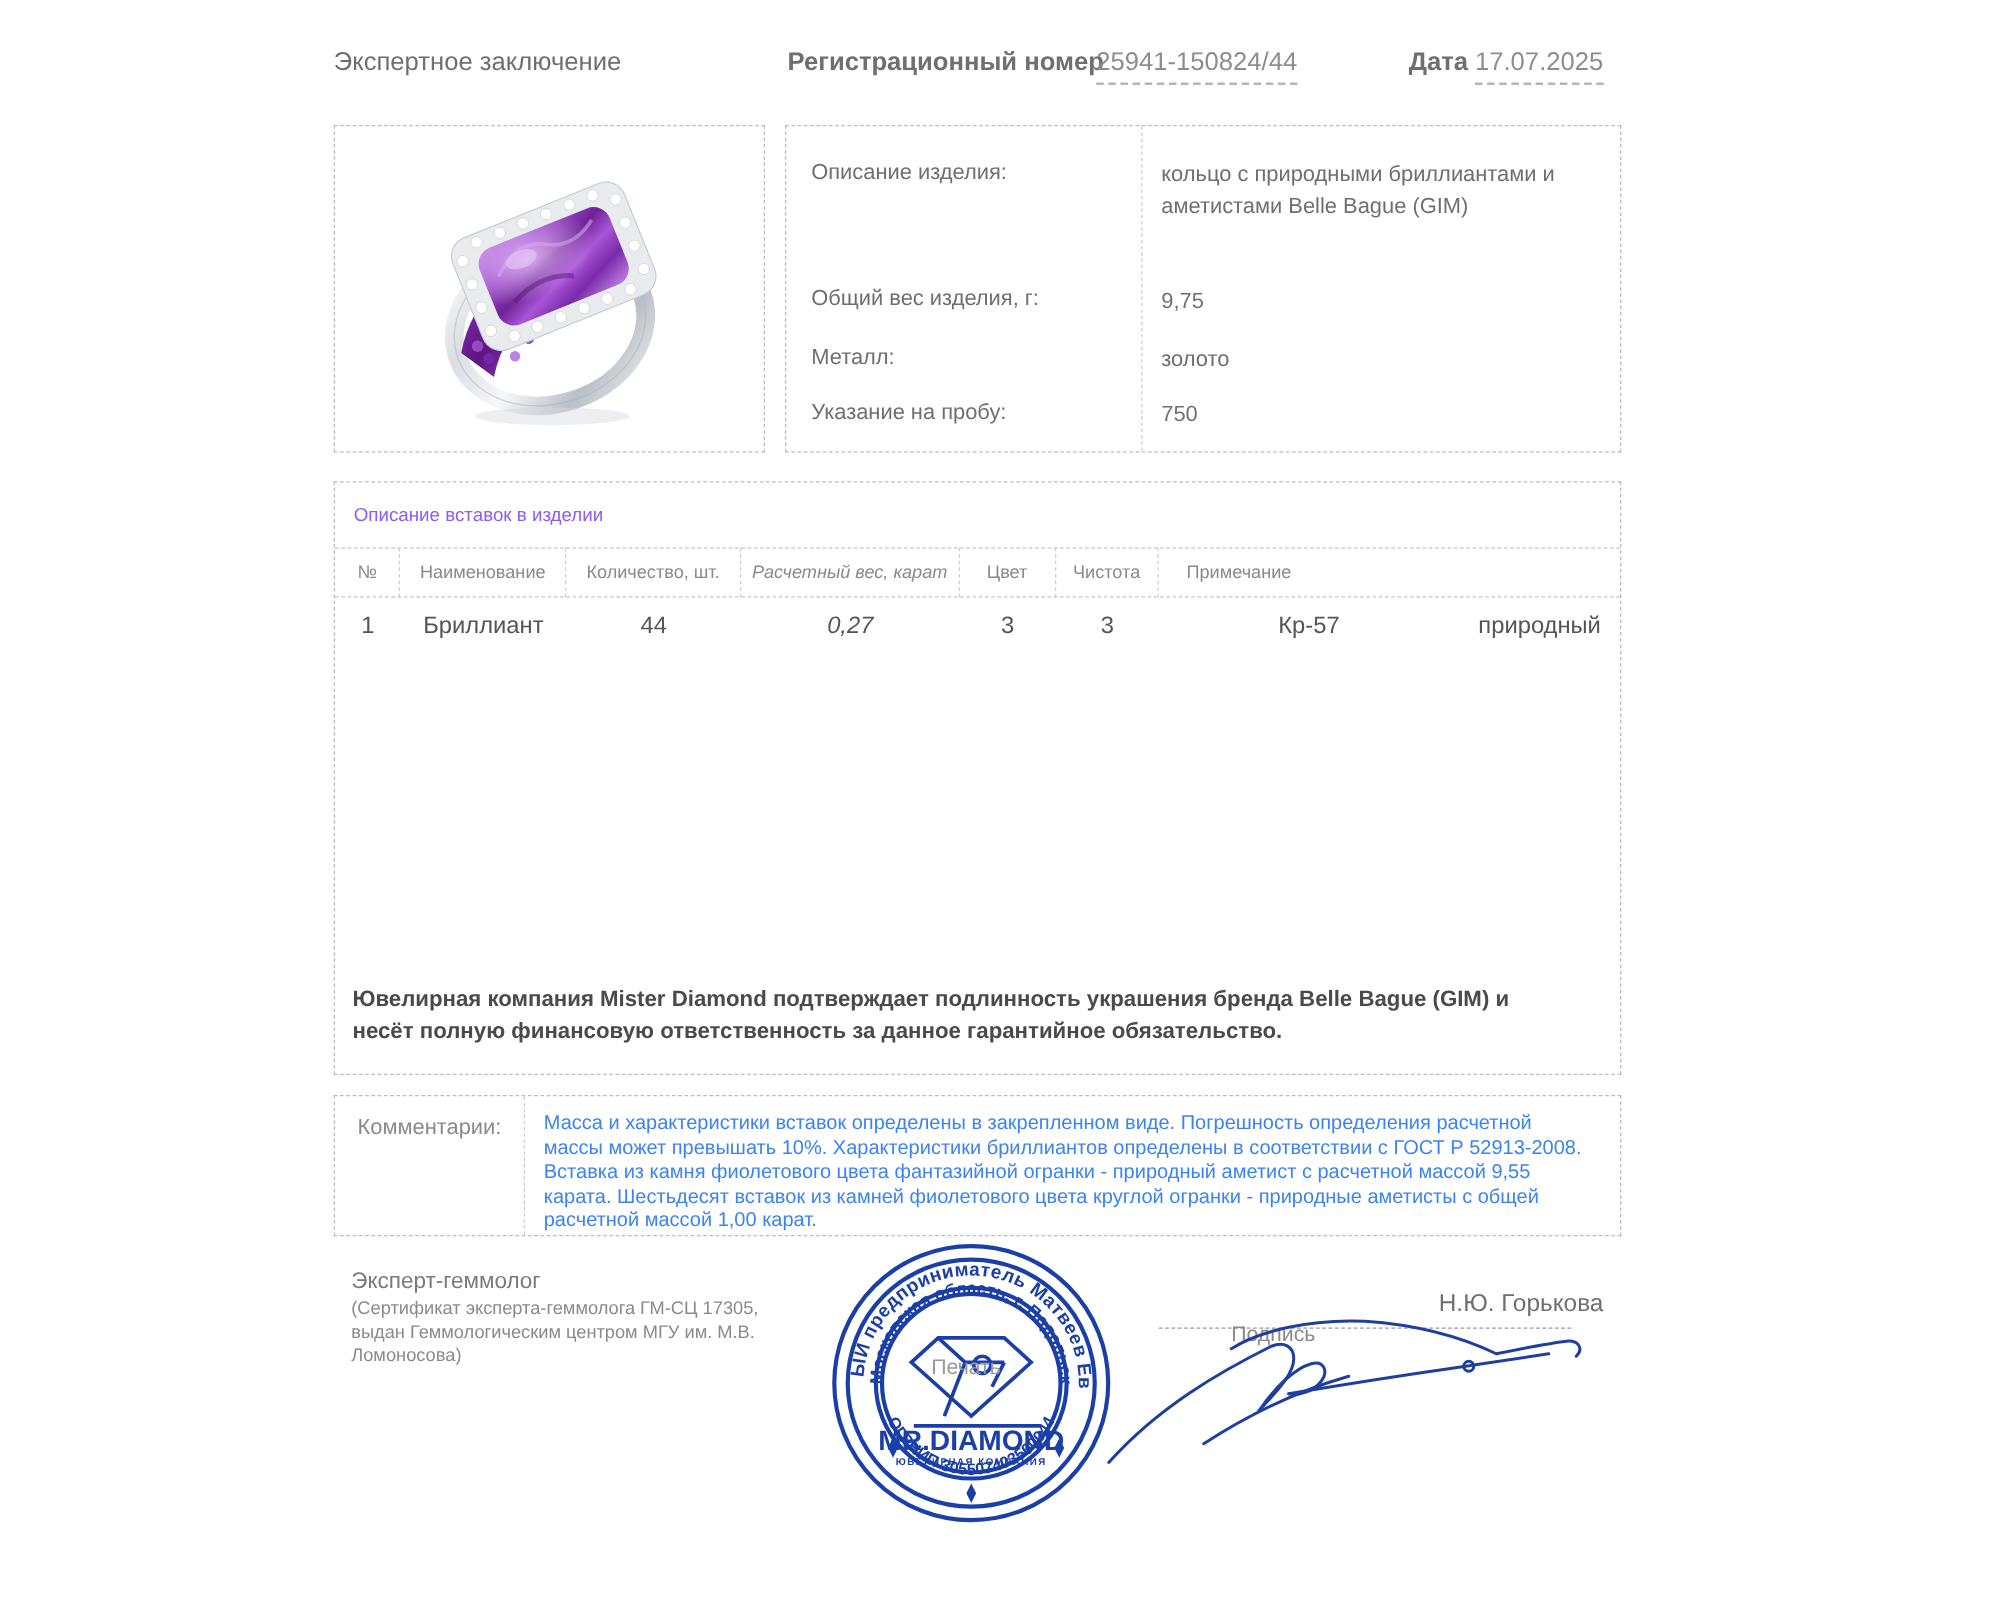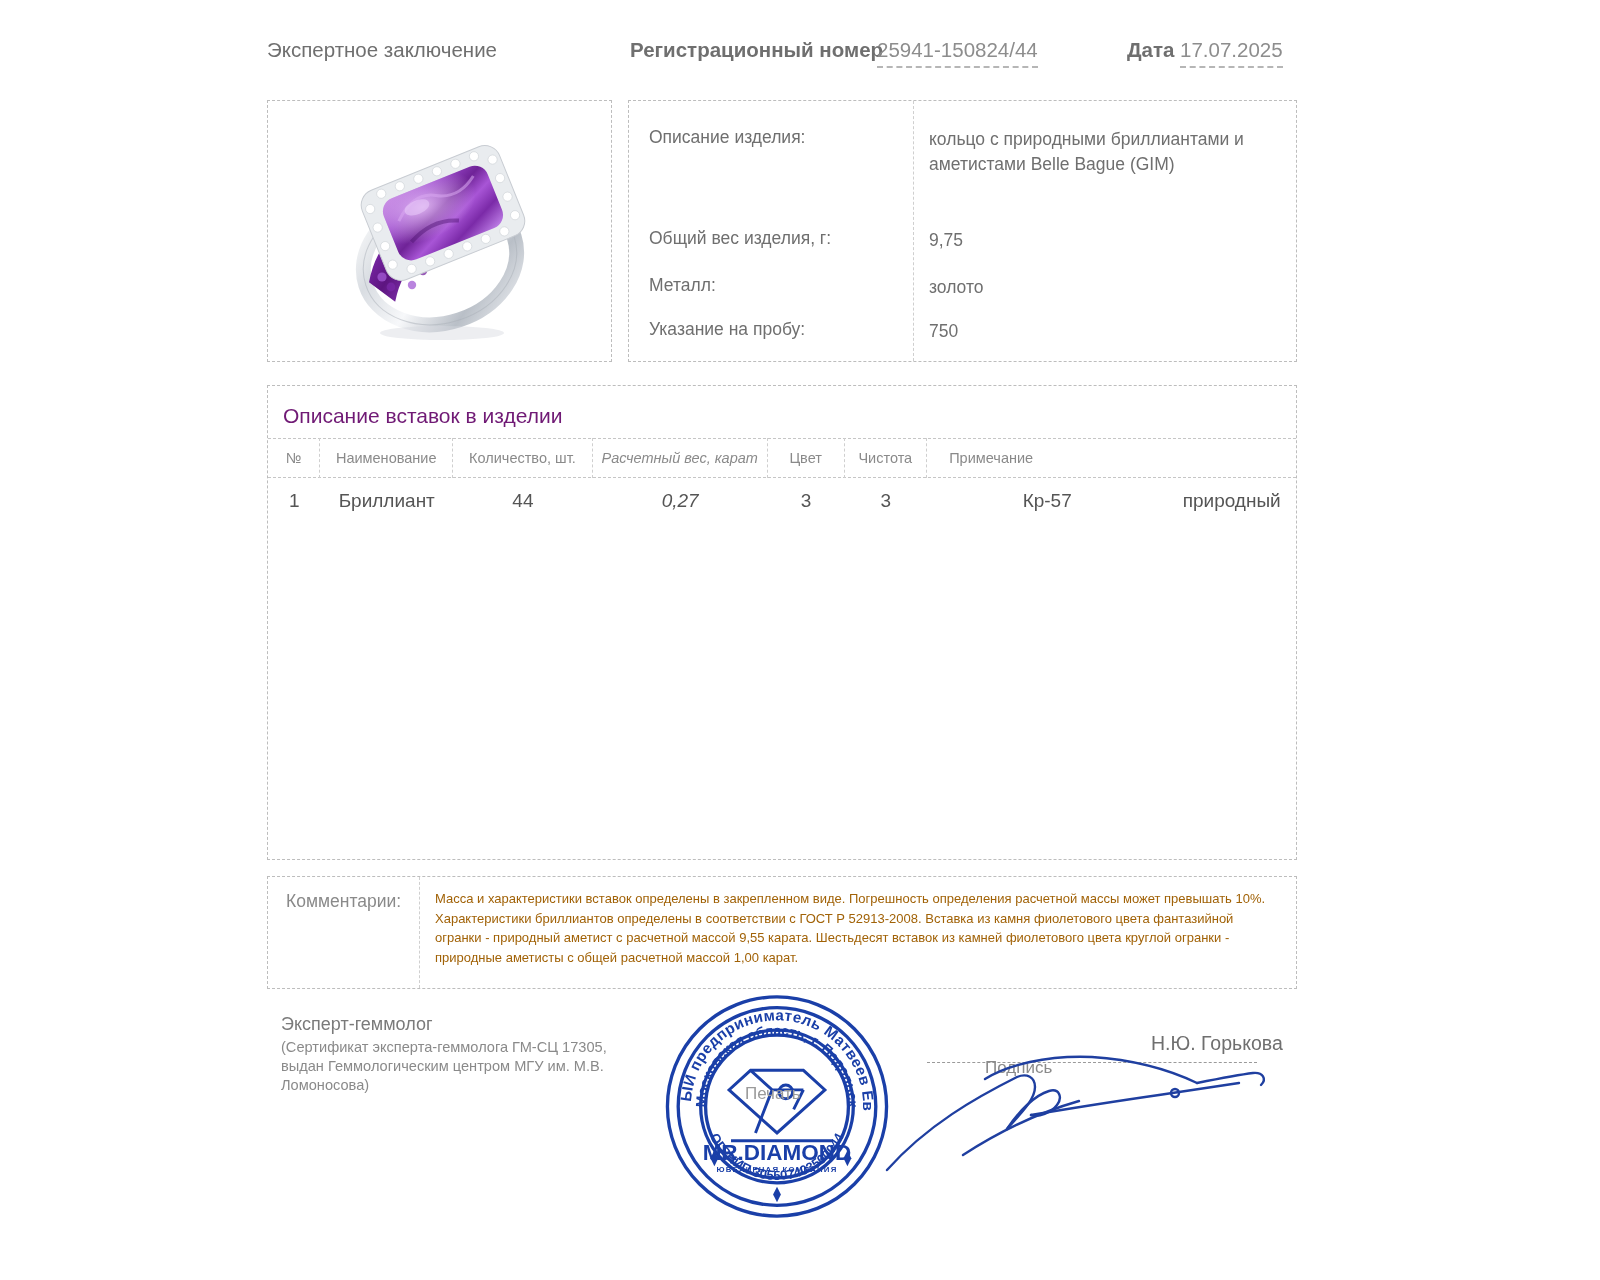--- a/index.html
+++ b/index.html
@@ -32,21 +32,21 @@
 
   
   .spec-box{left:628px;top:100px;width:669px;height:262px;}
   .spec-divider{position:absolute;left:284px;top:0;width:0;height:100%;border-left:1.6px dashed #cfcfcf;}
   .spec-row{position:absolute;left:0;width:100%;}
   .spec-label{position:absolute;left:20px;font-size:17.5px;color:#6f6f6f;white-space:nowrap;}
   .spec-value{position:absolute;left:300px;font-size:17.5px;color:#6f6f6f;width:360px;line-height:25px;}
 
   
   .inserts-box{left:267px;top:385px;width:1030px;height:475px;}
-  .inserts-title{position:absolute;left:15px;top:18px;font-size:21px;color:#701a75;}
+  .inserts-title{position:absolute;left:15px;top:18px;font-size:15px;color:#8b5cf6;}
   .thead{position:absolute;left:0;top:52px;width:100%;height:40px;
       border-top:1.6px dashed #c6c6c6;border-bottom:1.6px dashed #c6c6c6;box-sizing:border-box;
       display:flex;align-items:center;}
   .th{font-size:14.5px;color:#8a8a8a;text-align:center;box-sizing:border-box;
       border-right:1.6px dashed #cfcfcf;line-height:40px;height:40px;white-space:nowrap;overflow:hidden;}
   .th:last-child{border-right:none;}
   .tbody{position:absolute;left:0;top:92px;width:100%;}
   .trow{display:flex;align-items:center;height:46px;}
   .td{font-size:19px;color:#555;text-align:center;box-sizing:border-box;white-space:nowrap;overflow:hidden;}
 
@@ -60,21 +60,21 @@
   .c7{width:12.5%;}
 
   
   .confirm{position:absolute;left:14px;right:14px;bottom:22px;
       font-size:17.8px;font-weight:bold;color:#4a4a4a;line-height:25px;}
 
   
   .comments-box{left:267px;top:876px;width:1030px;height:113px;}
   .comments-divider{position:absolute;left:151px;top:0;width:0;height:100%;border-left:1.6px dashed #cfcfcf;}
   .comments-label{position:absolute;left:18px;top:14px;font-size:17.5px;color:#8a8a8a;white-space:nowrap;}
-  .comments-text{position:absolute;left:167px;top:12px;width:840px;font-size:13px;color:#a16207;line-height:19.5px;}
+  .comments-text{position:absolute;left:167px;top:12px;width:840px;font-size:16px;color:#3b82f6;line-height:19.5px;}
 
   
   .footer{position:absolute;left:267px;top:1000px;width:1030px;height:215px;}
   .expert-title{position:absolute;left:14px;top:14px;font-size:18px;color:#7a7a7a;white-space:nowrap;}
   .expert-sub{position:absolute;left:14px;top:38px;width:360px;font-size:14.6px;color:#8a8a8a;line-height:19px;}
 
   .sign-line{position:absolute;left:660px;top:62px;width:330px;border-top:1.5px dashed #9a9a9a;}
   .sign-label{position:absolute;left:718px;top:58px;font-size:17px;color:#8a8a8a;}
   .signer-name{position:absolute;left:884px;top:32px;font-size:19.5px;color:#6f6f6f;white-space:nowrap;}
 
@@ -218,20 +218,24 @@
         <div class="td c1">Бриллиант</div>
         <div class="td c2">44</div>
         <div class="td c3">0,27</div>
         <div class="td c4">3</div>
         <div class="td c5">3</div>
         <div class="td c6">Кр-57</div>
         <div class="td c7">природный</div>
       </div>
     </div>
 
+    <div class="confirm">
+      <div>Ювелирная компания Mister Diamond подтверждает подлинность украшения бренда Belle Bague (GIM) и</div>
+      <div>несёт полную финансовую ответственность за данное гарантийное обязательство.</div>
+    </div>
   </div>
 
   <div class="dbox comments-box">
     <div class="comments-divider"></div>
     <div class="comments-label">Комментарии:</div>
     <div class="comments-text">Масса и характеристики вставок определены в закрепленном виде. Погрешность определения расчетной массы может превышать 10%. Характеристики бриллиантов определены в соответствии с ГОСТ Р 52913-2008. Вставка из камня фиолетового цвета фантазийной огранки - природный аметист с расчетной массой 9,55 карата. Шестьдесят вставок из камней фиолетового цвета круглой огранки - природные аметисты с общей расчетной массой 1,00 карат.</div>
   </div>
 
   <div class="footer">
     <div class="expert-title">Эксперт-геммолог</div>

